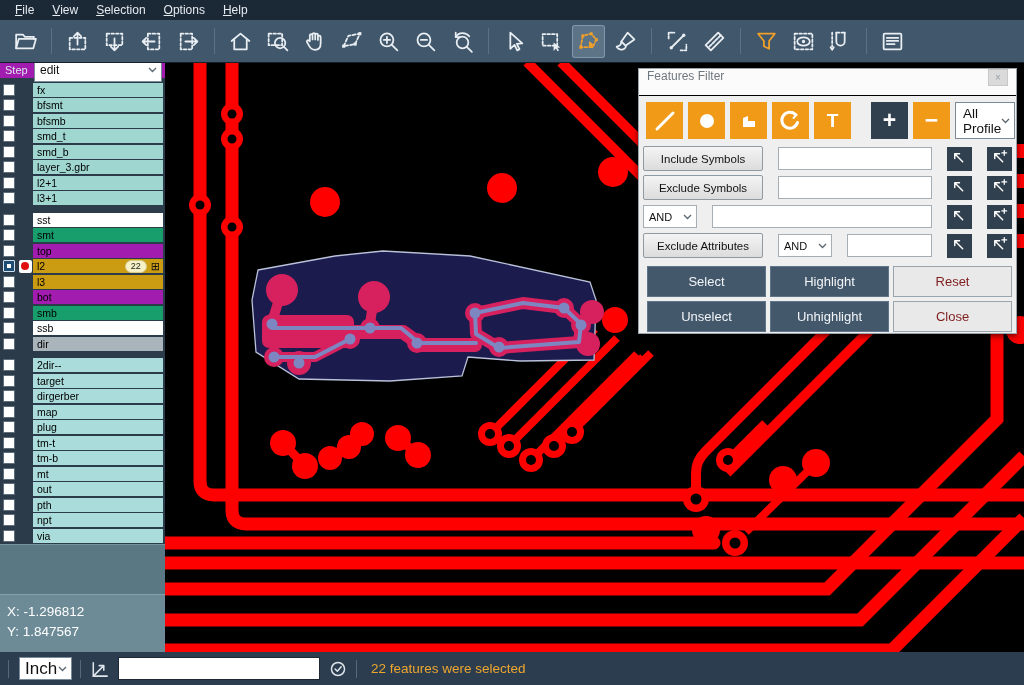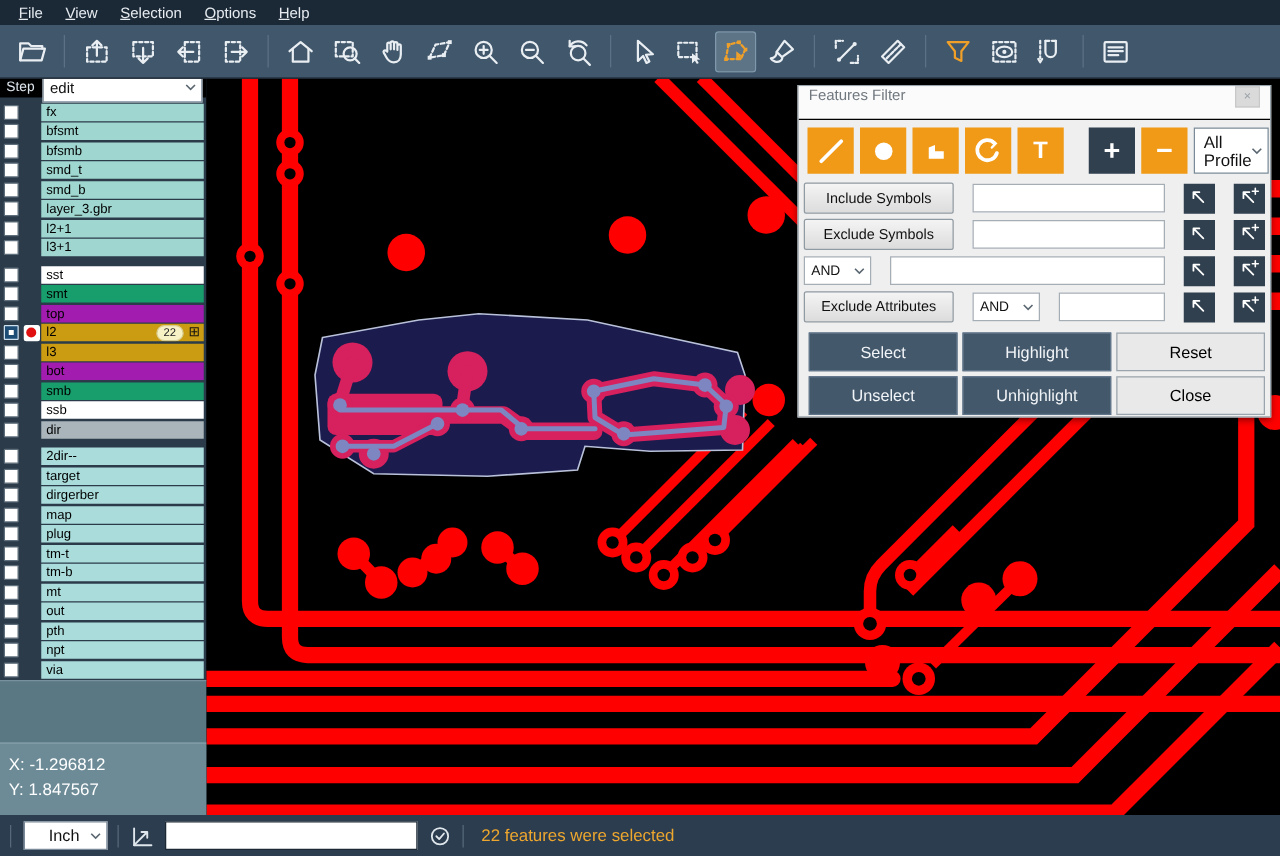--- a/index.html
+++ b/index.html
@@ -9,21 +9,21 @@
   .menu-item{color:#e6ebf0;font-size:12px;padding:1px 9px;cursor:default;white-space:nowrap}
   .menu-item .u{text-decoration:underline}
   
   #toolbar{position:absolute;top:20px;left:0;right:0;height:42px;background:#41576b;display:flex;align-items:center;padding-left:7px;z-index:5;border-bottom:1px solid #16202b}
   .tbtn{width:33px;height:33px;display:flex;align-items:center;justify-content:center;color:#e9eef3;margin:0 2px;border-radius:3px}
   .tbtn.accent{color:#f0a028}
   .tbtn.active{background:#5d7487;box-shadow:inset 0 0 0 1px #7f98ab}
   .tsep{width:1px;height:26px;background:#5c7186;margin:0 7px}
   
   #sidebar{position:absolute;top:62px;left:0;width:165px;height:590px;background:#2b3b4a;z-index:4;display:flex;flex-direction:column}
-  #steprow{height:16px;background:#000000;display:flex;align-items:center;padding:0 3px;flex:none}
+  #steprow{height:16px;background:#a21caf;display:flex;align-items:center;padding:0 3px;flex:none}
   #steplabel{color:#dfe7ee;font-size:11px;width:29px;padding-left:2px}
   .selbox{background:#fff;border:1px solid #7a8a98;display:flex;align-items:center;color:#111}
   #stepselect{flex:1;height:21px;font-size:12px;padding-left:5px}
   .chev{margin-left:auto;margin-right:4px;display:flex}
   #layers{padding-top:4px;flex:none}
   .lrow{display:flex;align-items:center;height:15.5px}
   .cbcell{width:17px;display:flex;justify-content:center;flex:none}
   .cbox{width:10px;height:10px;background:#fff;border:1px solid #5e6e7a;border-radius:1px}
   .cbox.sel{background:#1d4d74;border-color:#cfe0ee;display:flex;align-items:center;justify-content:center}
   .cbox.sel i{width:4px;height:4px;background:#fff;display:block}
@@ -54,25 +54,25 @@
   #profile{margin-left:auto;width:94px;height:35px;font-size:13.5px;padding-left:7px}
   #frows{margin-top:7px}
   .frow{display:flex;align-items:center;margin:0 4px 4px 4px;height:25px;gap:15px}
   .flabel{width:118px;height:23px;background:linear-gradient(#f4f4f4,#dcdcdc);border:1px solid #909aa2;border-radius:2px;font-size:11.5px;display:flex;align-items:center;justify-content:center;color:#111;flex:none}
   .andsel{width:47px;height:21px;font-size:11px;padding-left:5px;flex:none;border-color:#a5adb5}
   .finput{flex:1;height:21px;border:1px solid #a5adb5;background:#fff;min-width:0;font-size:12px;padding:0 3px}
   .abtn{width:25px;height:24px;background:#31404f;color:#fff;display:flex;align-items:center;justify-content:center;flex:none}
   #actions{display:grid;grid-template-columns:1fr 1fr 1fr;gap:4px;margin:8px 4px 0 8px}
   .act{height:29px;font-size:13px;display:flex;align-items:center;justify-content:center;border:1px solid #8b98a3;cursor:default}
   .act.dark{background:#44586c;color:#f2f5f8;border-color:#60748a}
-  .act.light{background:#e9e9e9;color:#000000;border-color:#9aa4ac}
+  .act.light{background:#e9e9e9;color:#7f1d1d;border-color:#9aa4ac}
   
   #statusbar{position:absolute;left:0;right:0;bottom:0;height:33px;background:#2c3d4f;display:flex;align-items:center;color:#dfe6ec;z-index:6}
   .ssep{width:1px;height:18px;background:#55697b;margin:0 8px;flex:none}
-  #unitsel{width:46px;height:21px;font-size:13px;padding-left:19px;flex:none}
+  #unitsel{width:46px;height:21px;font-size:17px;padding-left:5px;flex:none}
   #cmdinput{width:192px;height:21px;background:#fff;border:1px solid #1c2834;margin-left:8px;font-size:12px;padding:0 4px}
   .sicon{display:flex;align-items:center;justify-content:center;color:#dfe6ec;margin-left:8px;flex:none}
   #statusmsg{color:#eda62e;font-size:13.5px;margin-left:6px;white-space:nowrap}
 </style>
 </head>
 <body>
 
 <div id="menubar">
     <span class="menu-item"><span class="u">F</span>ile</span>
     <span class="menu-item"><span class="u">V</span>iew</span>

